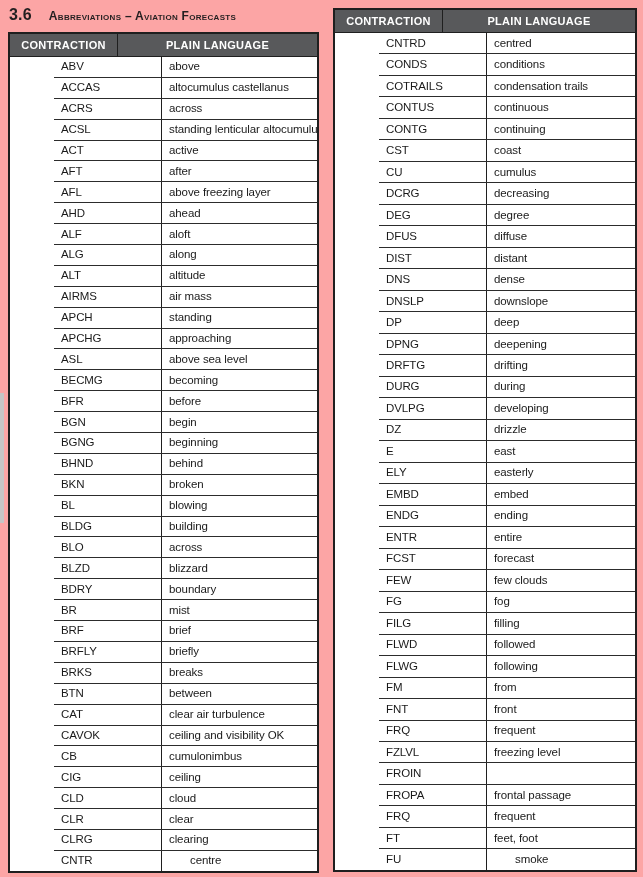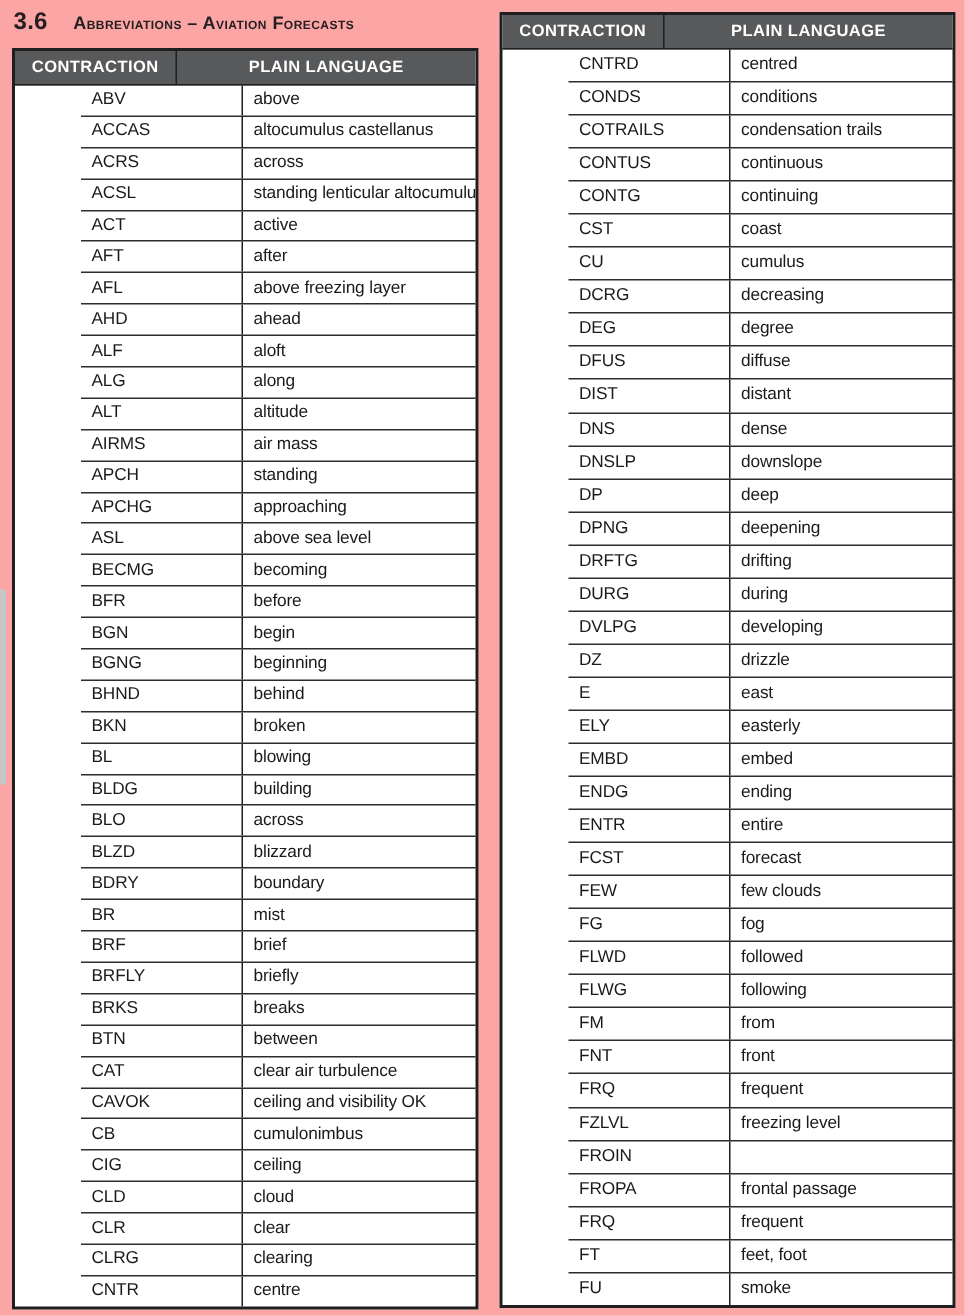--- a/index.html
+++ b/index.html
@@ -63,21 +63,21 @@
   .col-plain { flex: 1; }
 
   .tbody { flex: 1; display: flex; flex-direction: column; padding-left: 44px; }
   .row {
     flex: 1;
     display: flex;
     border-bottom: 1px solid #2c2c2c;
     font-size: 11.5px;
     letter-spacing: -0.1px;
   }
-  .row:last-child { border-bottom: none; }
+  .row:last-child { border-bottom: none; gap: 21px; }
   .cell {
     display: flex;
     align-items: center;
     padding-left: 7px;
     padding-bottom: 1px;
     overflow: hidden;
     white-space: nowrap;
   }
 
   .edge-artifact {
@@ -370,20 +370,24 @@
         </div>
         <div class="row">
           <div class="cell col-contraction">FEW</div>
           <div class="cell col-plain">few clouds</div>
         </div>
         <div class="row">
           <div class="cell col-contraction">FG</div>
           <div class="cell col-plain">fog</div>
         </div>
         <div class="row">
+          <div class="cell col-contraction">FILG</div>
+          <div class="cell col-plain">filling</div>
+        </div>
+        <div class="row">
           <div class="cell col-contraction">FLWD</div>
           <div class="cell col-plain">followed</div>
         </div>
         <div class="row">
           <div class="cell col-contraction">FLWG</div>
           <div class="cell col-plain">following</div>
         </div>
         <div class="row">
           <div class="cell col-contraction">FM</div>
           <div class="cell col-plain">from</div>

